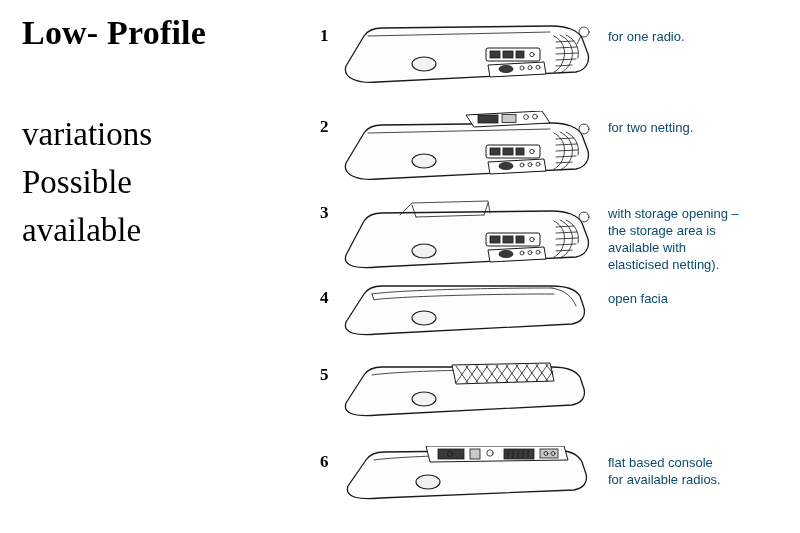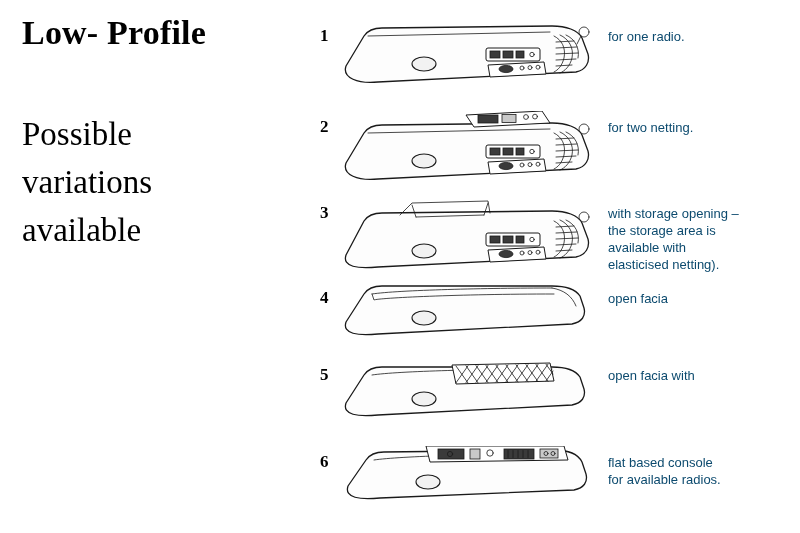--- a/index.html
+++ b/index.html
@@ -80,22 +80,22 @@
   .knob  { fill: #f2f2f2; stroke: #1a1a1a; stroke-width: 1.1; }
 </style>
 </head>
 <body>
 
 <div id="page">
 
   <div class="headline">Low- Profile</div>
 
   <div class="subhead">
+    <div>variations</div>
     <div>Possible</div>
-    <div>variations</div>
     <div>available</div>
   </div>
 
   <div class="row" style="top:26px;">
     <div class="row-num">1</div>
     <div class="art">
       <svg width="270" height="76" viewBox="0 0 270 76">
         <path class="body-fill" d="M8,46 L26,16 C30,10 36,8 44,8 L214,6 C228,6 240,10 244,18 L250,34 C252,42 248,50 238,52 L40,62 C20,64 4,58 8,46 Z"></path>
         <path class="lnT" d="M30,16 L212,12"></path>
         <ellipse class="knob" cx="86" cy="44" rx="12" ry="7"></ellipse>
@@ -218,21 +218,20 @@
 
         <path class="panel" d="M114,6 L212,4 L216,22 L118,25 Z" fill="#ffffff"></path>
         <g class="lnT">
           <path d="M118,7 L130,24 M128,6.8 L140,23.8 M138,6.6 L150,23.6 M148,6.4 L160,23.4 M158,6.2 L170,23.2 M168,6 L180,23 M178,5.8 L190,22.8 M188,5.6 L200,22.6 M198,5.4 L210,22.4 M208,5.2 L215,15"></path>
           <path d="M130,6.8 L118,23.8 M140,6.6 L128,23.6 M150,6.4 L138,23.4 M160,6.2 L148,23.2 M170,6 L158,23 M180,5.8 L168,22.8 M190,5.6 L178,22.6 M200,5.4 L188,22.4 M210,5.2 L198,22.2 M215,12 L208,22"></path>
         </g>
         <ellipse class="knob" cx="86" cy="40" rx="12" ry="7"></ellipse>
       </svg>
     </div>
     <div class="caption">
-      <div>open facia with</div>
     </div>
   </div>
 
   <div class="row" style="top:452px;">
     <div class="row-num">6</div>
     <div class="art">
       <svg width="270" height="62" viewBox="0 0 270 62">
         <path class="body-fill" d="M10,40 L28,14 C32,8 38,6 46,6 L216,4 C230,4 240,8 244,16 L248,28 C250,36 246,42 236,44 L42,52 C22,54 6,52 10,40 Z"></path>
         <path class="lnT" d="M36,14 C62,10 152,8 216,7"></path>
 

